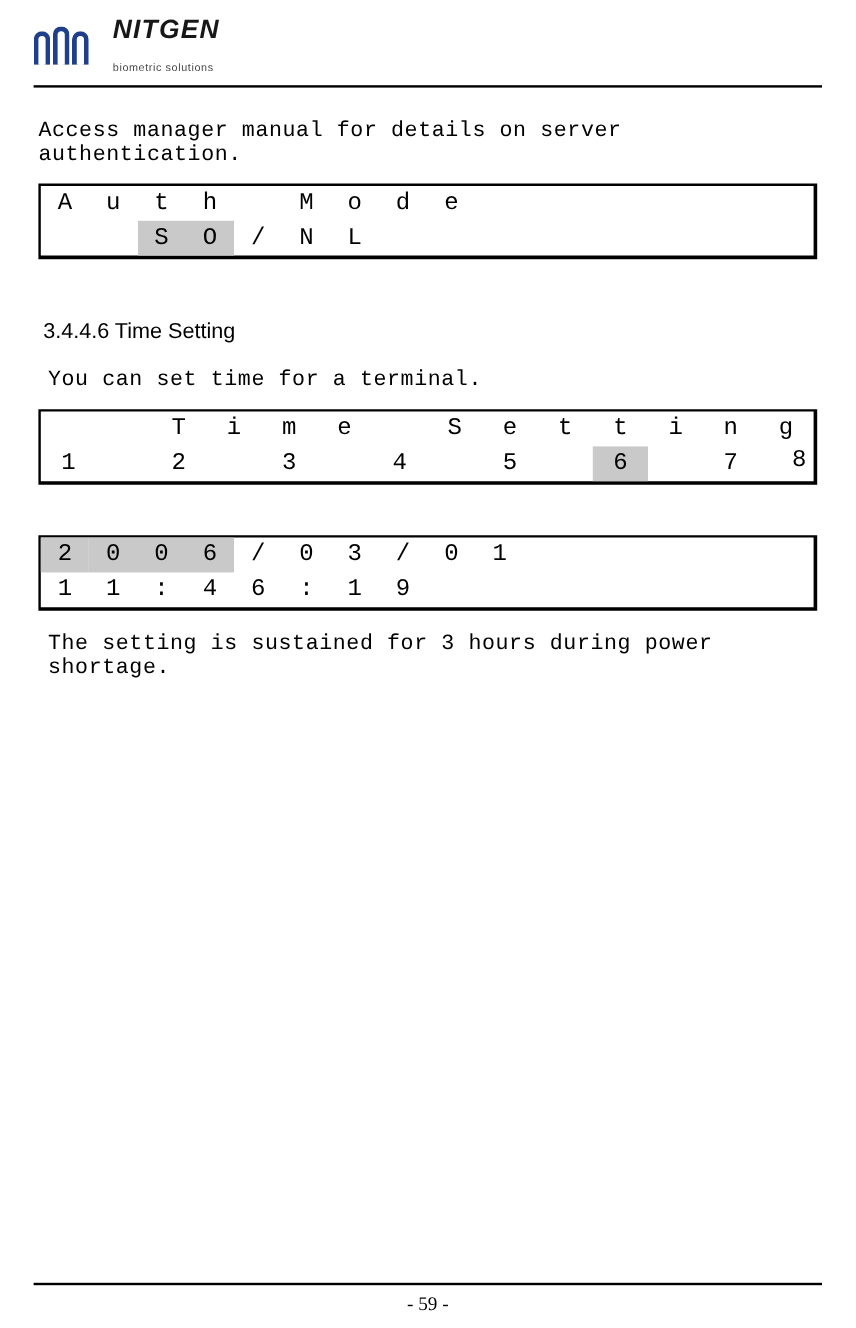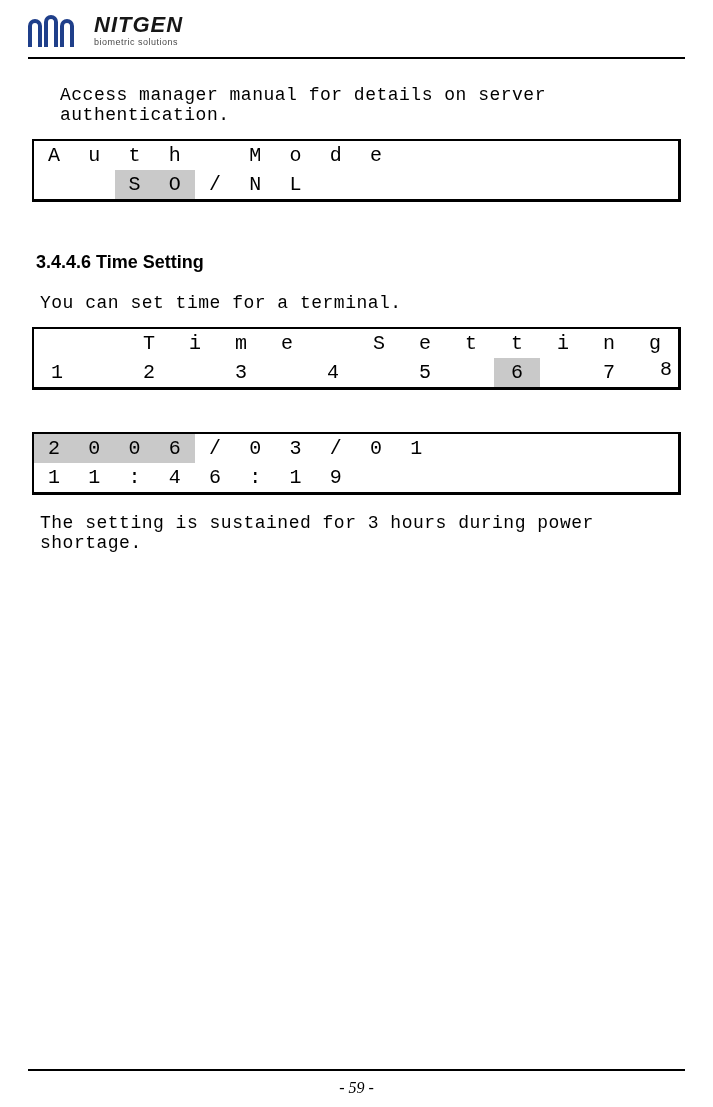--- a/index.html
+++ b/index.html
@@ -48,42 +48,42 @@
     font-style: italic;
     font-size: 22px;
     letter-spacing: 1px;
     color: #171717;
   }
   .logo-sub {
     font-family: Arial, sans-serif;
     font-size: 9px;
     letter-spacing: 0.5px;
     color: #4a4a4a;
-    margin-top: 2px;
+    margin-top: 16px;
   }
   .hr-top {
     border: none;
     border-top: 2px solid #000;
     margin: 4px 0 20px 0;
   }
   .content {
     flex: 1;
     padding: 0 4px;
   }
   .para {
     margin: 6px 0 14px 0;
     letter-spacing: 0.5px;
     font-family: "Courier New", monospace;
     font-size: 18px;
   }
-  .indent1 { margin-left: 28px; }
+  .indent1 { }
   .indent0 { margin-left: 8px; }
   .heading {
     font-family: Arial, sans-serif;
-    font-weight: bold;
+    font-weight: normal;
     font-size: 18px;
     margin: 50px 0 20px 4px;
   }
 
   .lcd {
     border: 2px solid #000;
     border-right-width: 3px;
     border-bottom-width: 3px;
     margin: 4px 0 18px 0;
   }
@@ -107,21 +107,20 @@
 
   .hr-bot {
     border: none;
     border-top: 2px solid #000;
     margin: 0 0 8px 0;
   }
   .pagenum {
     text-align: center;
     font-family: "Times New Roman", serif;
     font-size: 16px;
-    font-style: italic;
   }
 </style>
 </head>
 <body>
 
 <div class="page">
 
   <div class="logo-row">
     <div class="logo-mark">
       <div class="loop"></div>

